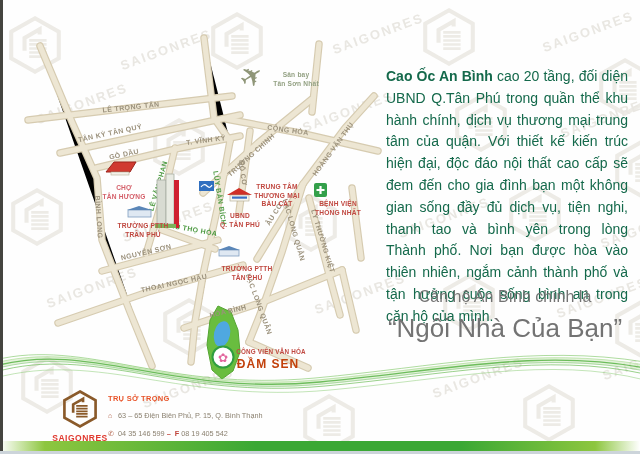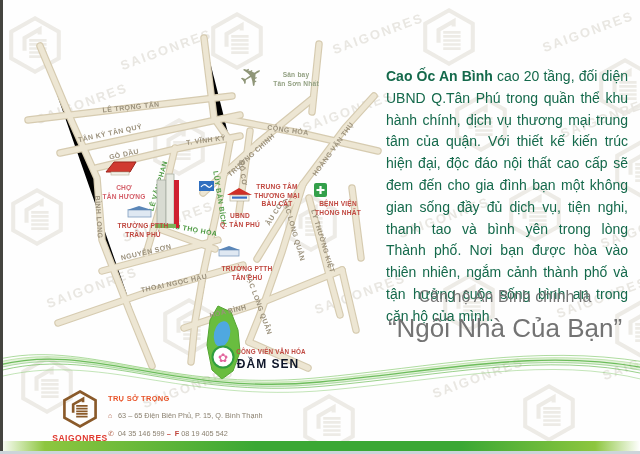--- a/index.html
+++ b/index.html
@@ -22,21 +22,21 @@
   .roads{position:absolute;inset:0;z-index:1;}
   .roads .casing{fill:none;stroke:#d6cbb0;stroke-width:7.5;stroke-linecap:round;stroke-linejoin:round;}
   .roads .fillr{fill:none;stroke:#ede6d3;stroke-width:5.2;stroke-linecap:round;stroke-linejoin:round;}
   .st{position:absolute;z-index:2;font:bold 7px "Liberation Sans",sans-serif;color:#9b917c;
       letter-spacing:.4px;white-space:nowrap;}
   .st.green{color:#4f9b44;}
   .lm{position:absolute;z-index:2;font:bold 6.6px "Liberation Sans",sans-serif;color:#c04840;
       text-align:center;line-height:1.3;white-space:pre-line;letter-spacing:.2px;}
   .lm.pink{color:#d4606a;}
   .lm.main{font-size:11px;color:#cf2030;letter-spacing:.6px;line-height:1.2;}
-  .lm.damsen{font-size:12px;color:#0f172a;letter-spacing:1px;}
+  .lm.damsen{font-size:12px;color:#c2410c;letter-spacing:1px;}
   .lm.airport{color:#93a183;font-weight:bold;}
   .mapicon{position:absolute;z-index:2;}
   .plane{position:absolute;z-index:2;font-size:28px;color:#8f9678;transform:rotate(-32deg);}
   
   .desc{position:absolute;left:386px;top:52px;width:242px;z-index:2;text-align:justify;
         font:14px/21.8px "Liberation Sans",sans-serif;color:#14694b;}
   .desc b{font-weight:bold;}
   .slogan{position:absolute;left:386px;top:288px;width:238px;z-index:2;text-align:center;color:#737373;}
   .slogan .l1{font-size:16px;}
   .slogan .l2{font-size:26px;margin-top:7px;}

